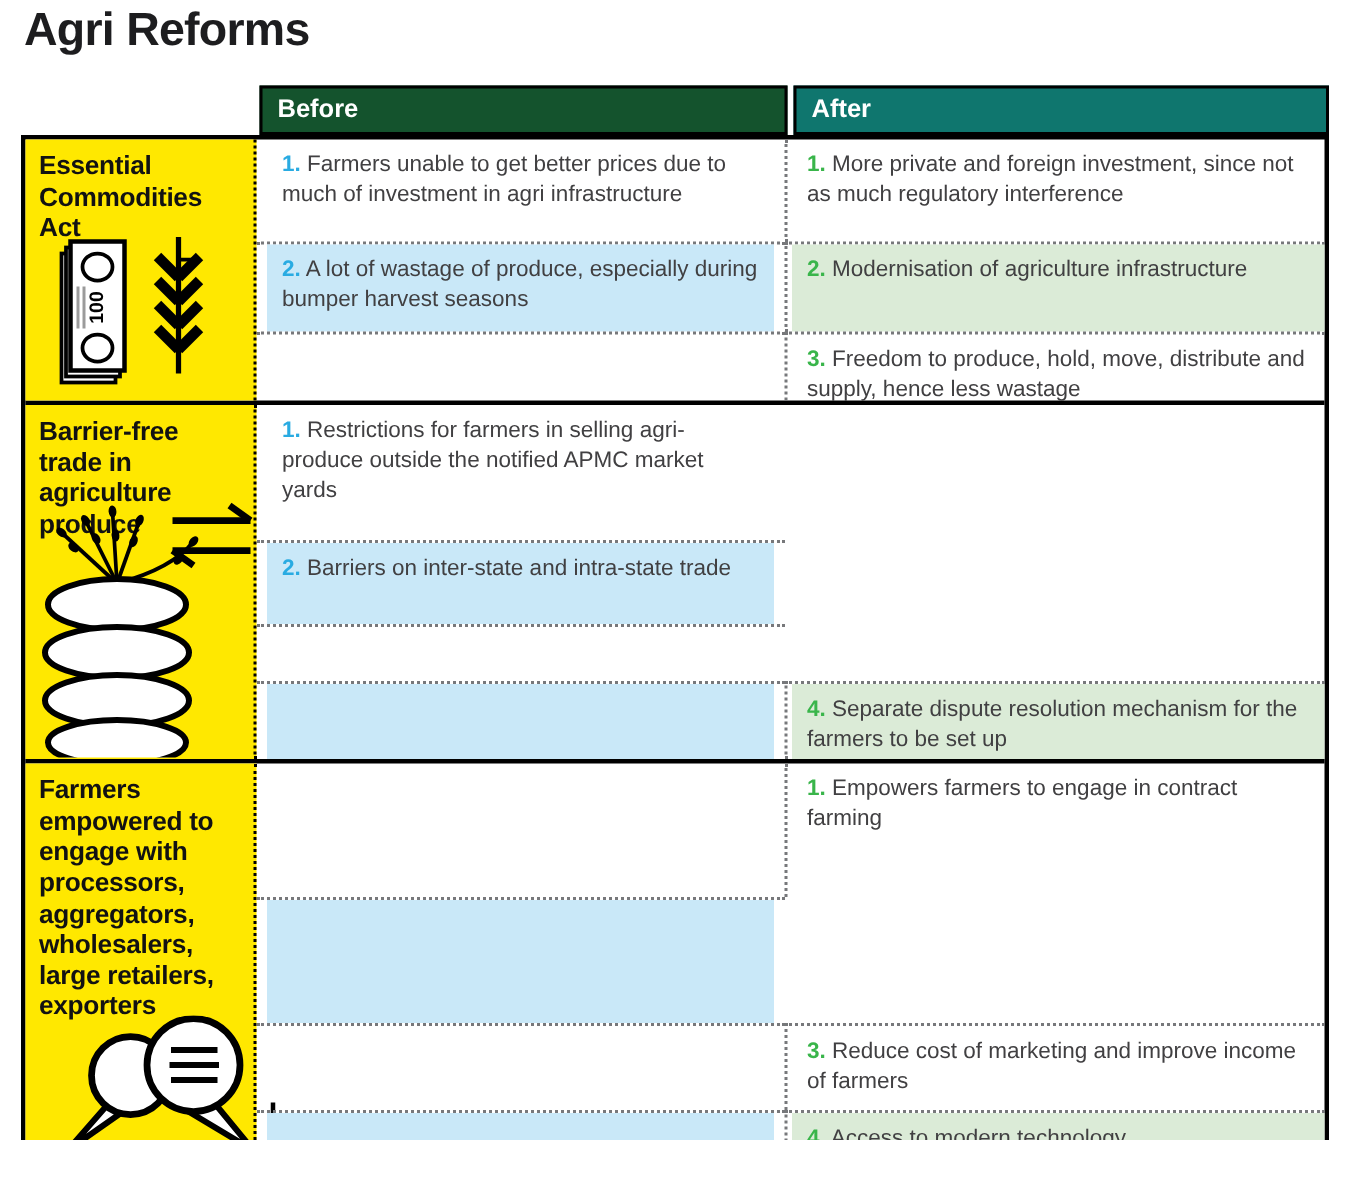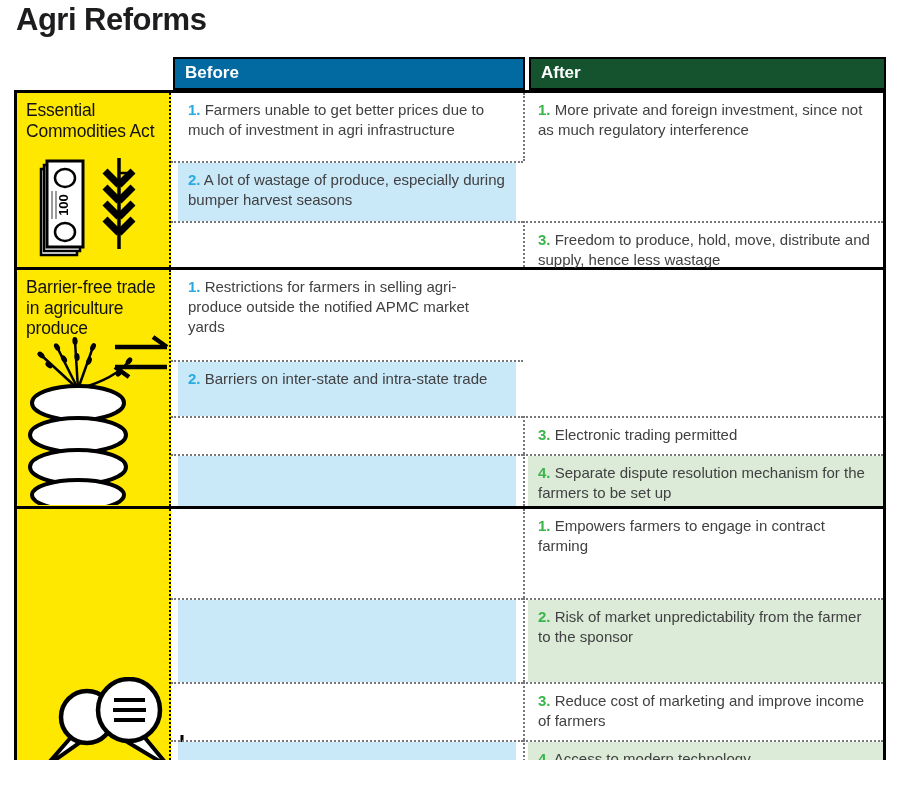--- a/index.html
+++ b/index.html
@@ -3,32 +3,32 @@
 <meta charset="utf-8">
 <style>
   * { margin:0; padding:0; box-sizing:border-box; }
   html,body { width:900px; height:797px; background:#fff; font-family:"Liberation Sans",sans-serif; }
   .page { position:relative; width:900px; height:760px; overflow:hidden; }
   .title { position:absolute; left:16px; top:2px; font-size:31px; font-weight:bold; color:#1d1d1f; letter-spacing:-0.5px; }
 
   .table { position:absolute; left:14px; top:57px; width:872px; }
   .headers { display:flex; margin-left:159px; }
   .hdr { height:33px; border:2px solid #000; color:#fff; font-weight:bold; font-size:17px; line-height:28px; padding-left:10px; }
-  .hdr-before { width:352px; background:#0369a1; margin-right:4px; }
-  .hdr-after  { width:357px; background:#14532d; }
+  .hdr-before { width:352px; background:#14532d; margin-right:4px; }
+  .hdr-after  { width:357px; background:#0f766e; }
 
   .tbody { border:3px solid #000; }
   .rowblock { display:grid; grid-template-columns:154px 352px 1fr; }
   .rowblock + .rowblock { border-top:3px solid #000; }
   .row1 { grid-template-rows:68px 60px 46px; }
   .row2 { grid-template-rows:90px 56px 38px 52px; }
   .row3 { grid-template-rows:89px 84px 58px 36px; }
 
   .labelcell { grid-column:1; grid-row:1 / -1; background:#FFE800; border-right:2px dotted #000; position:relative; padding:7px 4px 0 9px; }
-  .label { font-size:17.5px; font-weight:normal; color:#121212; line-height:1.18; letter-spacing:-0.2px; }
+  .label { font-size:17.5px; font-weight:bold; color:#121212; line-height:1.18; letter-spacing:-0.2px; }
 
   .sub { position:relative; }
   .sub.bt { border-top:2px dotted #77787b; }
   .col-before { grid-column:2; }
   .col-after  { grid-column:3; border-left:2px dotted #77787b; }
   .inner { height:100%; padding:7px 10px 0 10px; font-size:15px; color:#414042; line-height:20px; }
   .col-before .inner { margin:0 7px; }
   .col-after  .inner { margin:0 0 0 3px; }
   .tintB .inner { background:#C9E8F8; }
   .tintA .inner { background:#DBEBD7; }
@@ -81,20 +81,23 @@
         </div>
         <div class="sub col-before">
             <div class="inner"><span class="num numB">1.</span> <span>Farmers unable to get better prices due to much of investment in agri infrastructure</span></div>
           </div>
         <div class="sub col-after">
             <div class="inner"><span class="num numA">1.</span> <span>More private and foreign investment, since not as much regulatory interference</span></div>
           </div>
         <div class="sub col-before bt tintB" style="grid-row:2">
             <div class="inner"><span class="num numB">2.</span> <span>A lot of wastage of produce, especially during bumper harvest seasons</span></div>
           </div>
+        <div class="sub col-after bt tintA" style="grid-row:2">
+            <div class="inner"><span class="num numA">2.</span> <span>Modernisation of agriculture infrastructure</span></div>
+          </div>
         <div class="sub col-before bt" style="grid-row:3">
             <div class="inner"><span class="num numB"></span> <span></span></div>
           </div>
         <div class="sub col-after bt" style="grid-row:3">
             <div class="inner"><span class="num numA">3.</span> <span>Freedom to produce, hold, move, distribute and supply, hence less wastage</span></div>
           </div>
       </div>
 
       <div class="rowblock row2">
         <div class="labelcell">
@@ -133,56 +136,51 @@
         </div>
         <div class="sub col-before">
             <div class="inner"><span class="num numB">1.</span> <span>Restrictions for farmers in selling agri-produce outside the notified APMC market yards</span></div>
           </div>
         <div class="sub col-before bt tintB" style="grid-row:2">
             <div class="inner"><span class="num numB">2.</span> <span>Barriers on inter-state and intra-state trade</span></div>
           </div>
         <div class="sub col-before bt" style="grid-row:3">
             <div class="inner"><span class="num numB"></span> <span></span></div>
           </div>
-        <div class="sub col-after bt" style="grid-row:3">
-            <div class="inner"><span class="num numA">3.</span> <span>Electronic trading permitted</span></div>
-          </div>
         <div class="sub col-before bt tintB" style="grid-row:4">
             <div class="inner"><span class="num numB"></span> <span></span></div>
           </div>
         <div class="sub col-after bt tintA" style="grid-row:4">
             <div class="inner"><span class="num numA">4.</span> <span>Separate dispute resolution mechanism for the farmers to be set up</span></div>
           </div>
       </div>
 
       <div class="rowblock row3">
         <div class="labelcell">
+          <div class="label">Farmers empowered to engage with processors, aggregators, wholesalers, large retailers, exporters</div>
           <div class="icon-abs" style="left:22px; top:168px;">
             <svg width="150" height="98" viewBox="0 0 150 98">
               <path d="M34 58 L6 90 L46 62 Z" fill="#fff" stroke="#000" stroke-width="4"></path>
               <circle cx="48" cy="40" r="26" fill="#fff" stroke="#000" stroke-width="4.5"></circle>
               <path d="M102 56 L130 90 L80 60 Z" fill="#fff" stroke="#000" stroke-width="4"></path>
               <circle cx="90" cy="33" r="31" fill="#fff" stroke="#000" stroke-width="4.5"></circle>
               <line x1="75" y1="23" x2="106" y2="23" stroke="#000" stroke-width="4"></line>
               <line x1="74" y1="33" x2="107" y2="33" stroke="#000" stroke-width="4"></line>
               <line x1="75" y1="43" x2="106" y2="43" stroke="#000" stroke-width="4"></line>
               <line x1="10" y1="95" x2="42" y2="95" stroke="#000" stroke-width="3"></line>
               <line x1="143" y1="58" x2="143" y2="90" stroke="#000" stroke-width="3"></line>
             </svg>
           </div>
         </div>
         <div class="sub col-after">
             <div class="inner"><span class="num numA">1.</span> <span>Empowers farmers to engage in contract farming</span></div>
           </div>
         <div class="sub col-before bt tintB" style="grid-row:2">
             <div class="inner"><span class="num numB"></span> <span></span></div>
           </div>
-        <div class="sub col-after bt tintA" style="grid-row:2">
-            <div class="inner"><span class="num numA">2.</span> <span>Risk of market unpredictability from the farmer to the sponsor</span></div>
-          </div>
         <div class="sub col-before bt" style="grid-row:3">
             <div class="inner"><span class="num numB"></span> <span></span></div>
           </div>
         <div class="sub col-after bt" style="grid-row:3">
             <div class="inner"><span class="num numA">3.</span> <span>Reduce cost of marketing and improve income of farmers</span></div>
           </div>
         <div class="sub col-before bt tintB" style="grid-row:4">
             <div class="inner"><span class="num numB"></span> <span></span></div>
           </div>
         <div class="sub col-after bt tintA" style="grid-row:4">

